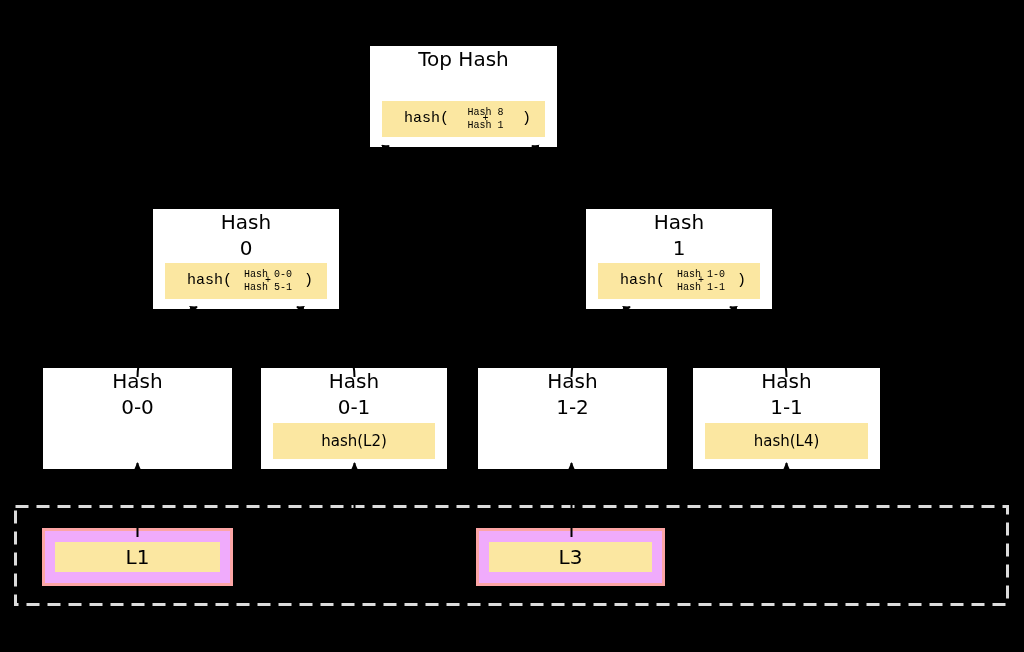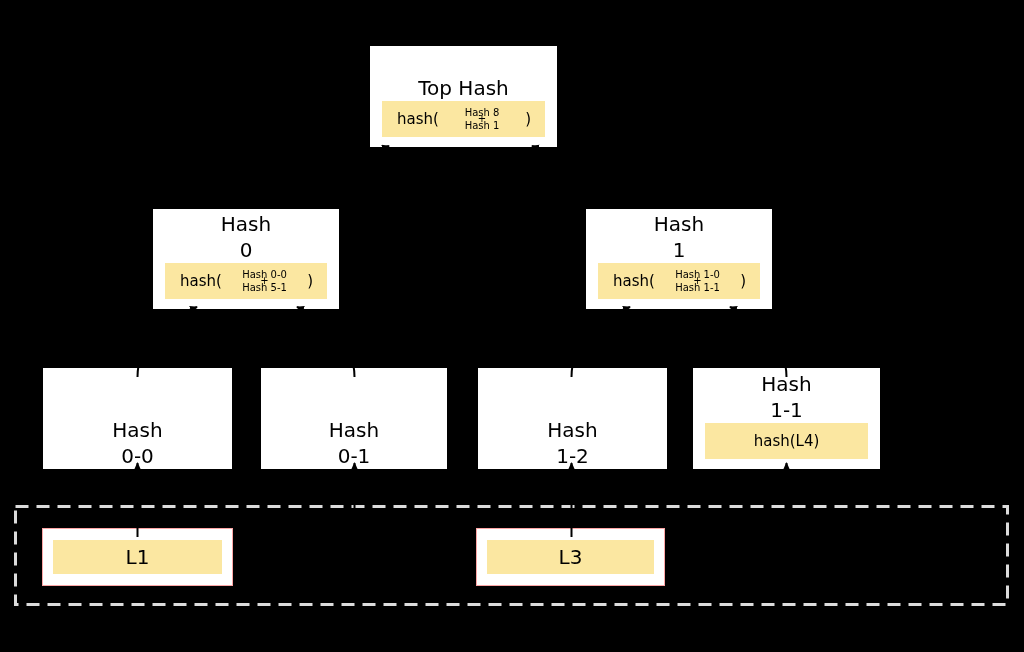--- a/index.html
+++ b/index.html
@@ -5,37 +5,37 @@
   html,body{margin:0;padding:0;background:#000;}
   #canvas{
     position:relative;width:1024px;height:652px;background:#000000;
     font-family:"DejaVu Sans","Liberation Sans",sans-serif;color:#000;overflow:hidden;
   }
   .node{
     position:absolute;background:#ffffff;border:1px solid #000;
     display:flex;flex-direction:column;box-sizing:border-box;
   }
   .node-title{
-    flex:1;display:flex;flex-direction:column;justify-content:flex-end;align-items:center;
+    flex:1;display:flex;flex-direction:column;justify-content:flex-start;align-items:center;
     font-size:20px;line-height:26px;color:#000;
   }
   .hash-bar{
     height:36px;margin:0 12px 10px 12px;background:#fbe7a1;
     display:flex;align-items:center;box-sizing:border-box;flex:none;
   }
-  .hash-bar.composite{padding:0 14px 0 15px;}
+  .hash-bar.composite{padding:0 14px 0 22px;font-family:Liberation Mono, monospace;}
   .hash-bar .fn{font-size:15px;line-height:36px;white-space:pre;}
   .hash-bar .stack{
     flex:1;display:flex;flex-direction:column;align-items:center;justify-content:center;
     font-size:10px;line-height:6.5px;text-align:center;padding-top:1px;
   }
   .hash-bar .stack span{display:block;}
   .hash-bar.simple{justify-content:center;font-size:15px;}
   .lblock{
-    position:absolute;background:#ffffff;border:1px solid #fca5a5;
+    position:absolute;background:#f0abfc;border:3px solid #fca5a5;
     display:flex;box-sizing:border-box;
   }
   .lbar{
     flex:1;margin:11px 10px;background:#fbe7a1;
     display:flex;align-items:center;justify-content:center;font-size:20px;color:#000;
   }
   #overlay{position:absolute;left:0;top:0;width:1024px;height:652px;pointer-events:none;}
 </style>
 </head>
 <body>
@@ -94,20 +94,21 @@
       <div>Hash</div>
       <div>0-0</div>
     </div>
   </div>
 
   <div class="node" style="left:260px;top:367px;width:188px;height:103px;">
     <div class="node-title">
       <div>Hash</div>
       <div>0-1</div>
     </div>
+    <div class="hash-bar simple">hash(L2)</div>
   </div>
 
   <div class="node" style="left:477px;top:367px;width:191px;height:103px;">
     <div class="node-title">
       <div>Hash</div>
       <div>1-2</div>
     </div>
   </div>
 
   <div class="node" style="left:692px;top:367px;width:189px;height:103px;">

